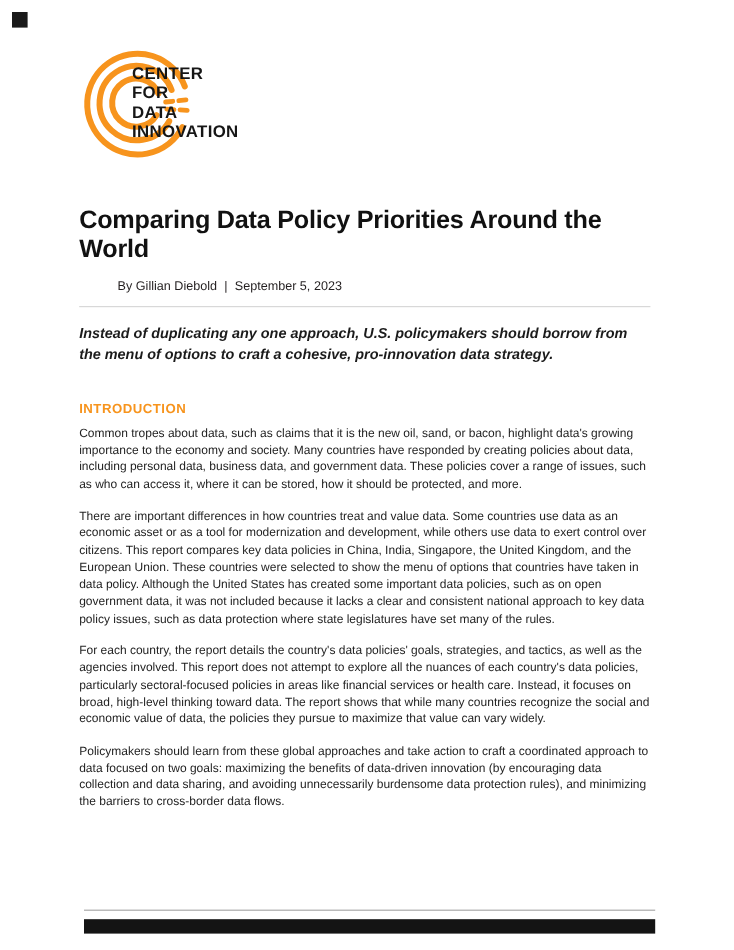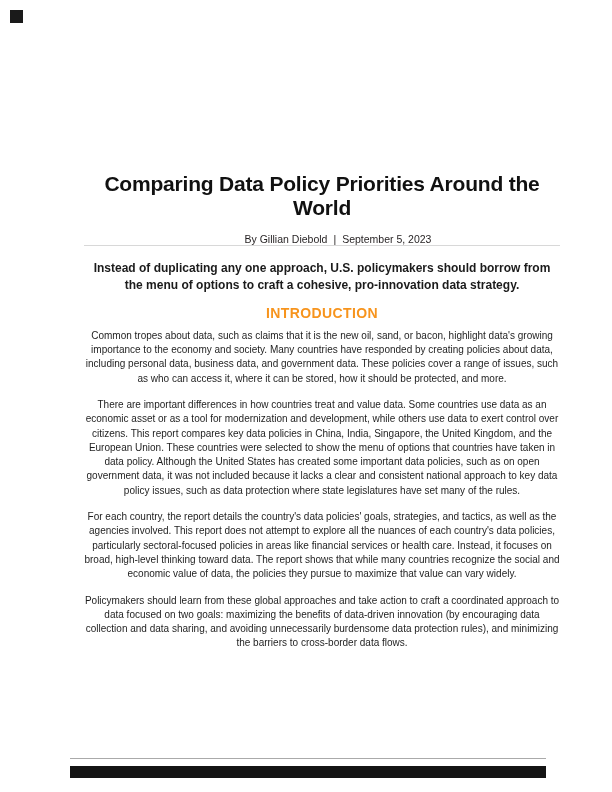--- a/index.html
+++ b/index.html
@@ -38,52 +38,53 @@
     top: 12px;
     font-weight: bold;
     font-size: 14px;
     line-height: 1.14;
     letter-spacing: 0.3px;
     color: #161616;
   }
   
   .content {
     position: absolute;
-    left: 84px;
+    left: 66px;
     top: 172px;
     width: 476px;
-    text-align: center;
   }
   .doc-title {
     font-size: 21px;
     font-weight: bold;
     letter-spacing: -0.2px;
     color: #111111;
     margin-bottom: 13px;
   }
   .byline {
     font-size: 10.5px;
     color: #231f20;
+    margin-bottom: 10px;
     padding-left: 32px;
   }
   .byline-sep { padding: 0 6px; color: #231f20; }
   .rule {
     border: none;
     border-top: 1px solid #d8d8d8;
     margin-bottom: 14px;
   }
   .lede {
     font-size: 12px;
     font-weight: bold;
     line-height: 1.45;
     color: #1b1b1b;
-    margin-bottom: 10px;
+    margin-bottom: 30px;
+    font-style: italic;
   }
   .section-heading {
-    font-size: 14px;
+    font-size: 11px;
     font-weight: bold;
     letter-spacing: 0.4px;
     color: #f7941d;
     margin-bottom: 8px;
   }
   .para {
     font-size: 10px;
     line-height: 1.43;
     color: #1e1e1e;
     margin-bottom: 12px;
@@ -113,20 +114,43 @@
     width: 100%;
   }
 </style>
 </head>
 <body>
 
 <div class="page">
 
   <div class="corner-mark"></div>
 
+  <div class="logo">
+    <span>
+      <svg width="104" height="104" viewBox="0 0 104 104" aria-hidden="true">
+        <g fill="none" stroke="#F7941D" stroke-width="5" stroke-linecap="round">
+          <path d="M 90 34 A 42 42 0 1 0 88 68"></path>
+          <path d="M 79 37 A 31 31 0 1 0 77 63"></path>
+          <path d="M 68 40 A 20 20 0 1 0 66.5 58"></path>
+        </g>
+        <g stroke="#F7941D" stroke-width="4" stroke-linecap="round">
+          <line x1="74" y1="47" x2="80" y2="46.4"></line>
+          <line x1="85" y1="45.9" x2="91" y2="45.3"></line>
+          <line x1="75" y1="53" x2="81" y2="53.3"></line>
+          <line x1="86" y1="53.6" x2="92" y2="53.9"></line>
+        </g>
+      </svg>
+    </span>
+    <div class="logo-text">
+      <div>CENTER</div>
+      <div>FOR</div>
+      <div>DATA</div>
+      <div>INNOVATION</div>
+    </div>
+  </div>
 
   <div class="content">
 
     <h1 class="doc-title">Comparing Data Policy Priorities Around the World</h1>
 
     <div class="byline">
       <span>By Gillian Diebold</span><span class="byline-sep">|</span><span>September 5, 2023</span>
     </div>
 
     <hr class="rule">

